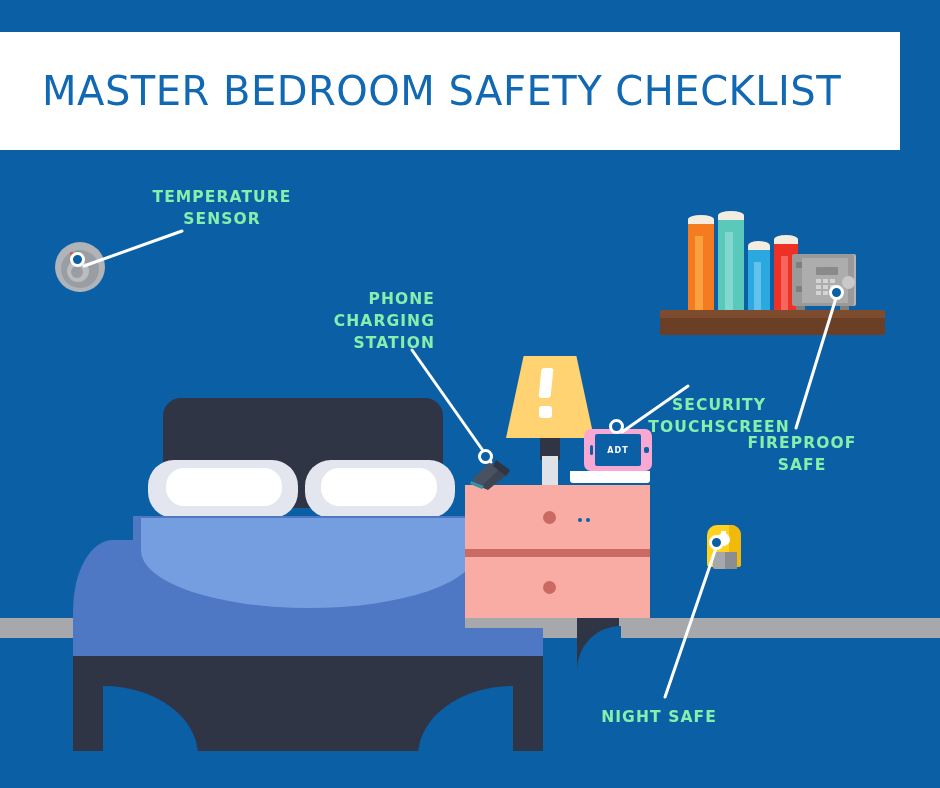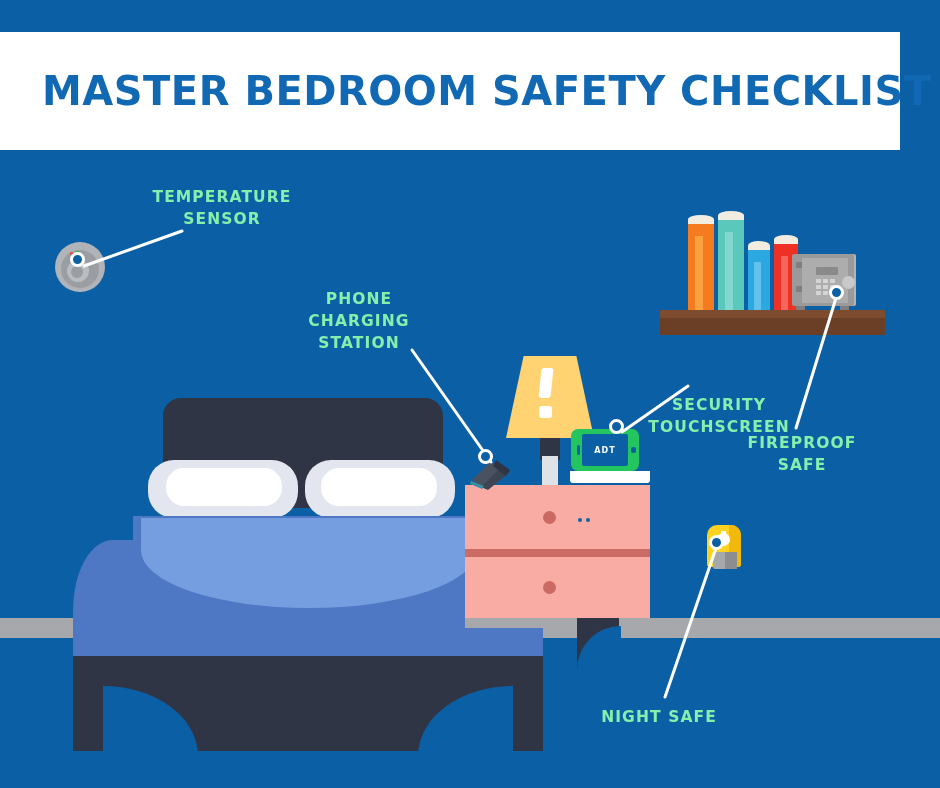--- a/index.html
+++ b/index.html
@@ -26,21 +26,21 @@
     width: 900px; height: 118px;
     background: #ffffff;
   }
   #page-title {
     position: absolute;
     left: 42px;
     top: 50%;
     transform: translateY(-50%);
     color: #1168b3;
     font-size: 40px;
-    font-weight: bold;
+    font-weight: normal;
     letter-spacing: 0.5px;
     white-space: nowrap;
     font-family: "DejaVu Sans", sans-serif;
   }
 
   
   .callout-label {
     position: absolute;
     color: #86efac;
     font-size: 15.5px;
@@ -124,22 +124,22 @@
   .lamp-hi { background: #ffffff; border-radius: 3px; }
   #lamp-neck { left: 40px; top: 82px; width: 20px; height: 22px; background: #2f3545; }
   #lamp-pole { left: 42px; top: 100px; width: 16px; height: 30px; background: #dfe3e8; }
 
   
   #charge-station { left: 466px; top: 450px; width: 54px; height: 40px; }
 
   
   #adt { left: 570px; top: 429px; width: 80px; height: 57px; }
   #adt-tablet {
-    left: 1px; top: 0; width: 68px; height: 42px;
-    background: #22c55e; border-radius: 7px;
+    left: 14px; top: 0; width: 68px; height: 42px;
+    background: #f9a8d4; border-radius: 7px;
   }
   #adt-screen {
     left: 11px; top: 5px; width: 46px; height: 32px;
     background: #0b5fa5; border-radius: 2px;
   }
   #adt-text {
     position: absolute; left: 0; top: 0; width: 46px; height: 32px;
     display: flex; align-items: center; justify-content: center;
     color: #ffffff; font-size: 8px; font-weight: bold; letter-spacing: 1px;
     font-family: "DejaVu Sans", sans-serif;
@@ -326,21 +326,21 @@
       <line x1="182" y1="231" x2="84" y2="266" stroke="#ffffff" stroke-width="3" stroke-linecap="round"></line>
       <line x1="412" y1="350" x2="491" y2="462" stroke="#ffffff" stroke-width="3" stroke-linecap="round"></line>
       <line x1="688" y1="386" x2="622" y2="432" stroke="#ffffff" stroke-width="3" stroke-linecap="round"></line>
       <line x1="796" y1="428" x2="836" y2="298" stroke="#ffffff" stroke-width="3" stroke-linecap="round"></line>
       <line x1="665" y1="697" x2="716" y2="548" stroke="#ffffff" stroke-width="3" stroke-linecap="round"></line>
     </svg>
 
   <div id="callout-host">
       <div class="callout-label" style="left: 138px; top: 186px; width: 168px;">TEMPERATURE
 SENSOR</div>
-      <div class="callout-label" style="left: 283px; top: 288px; width: 152px;">PHONE
+      <div class="callout-label" style="left: 283px; top: 288px; width: 152px; text-align: right;">PHONE
 CHARGING
 STATION</div>
       <div class="callout-label" style="left: 635px; top: 351px; width: 168px; margin-top: 43px;">SECURITY
 TOUCHSCREEN</div>
       <div class="callout-label" style="left: 723px; top: 432px; width: 158px;">FIREPROOF
 SAFE</div>
       <div class="callout-label" style="left: 585px; top: 706px; width: 148px;">NIGHT SAFE</div>
     </div>
 
 <div class="dot-cap" style="left: 70px; top: 252px;"></div>

